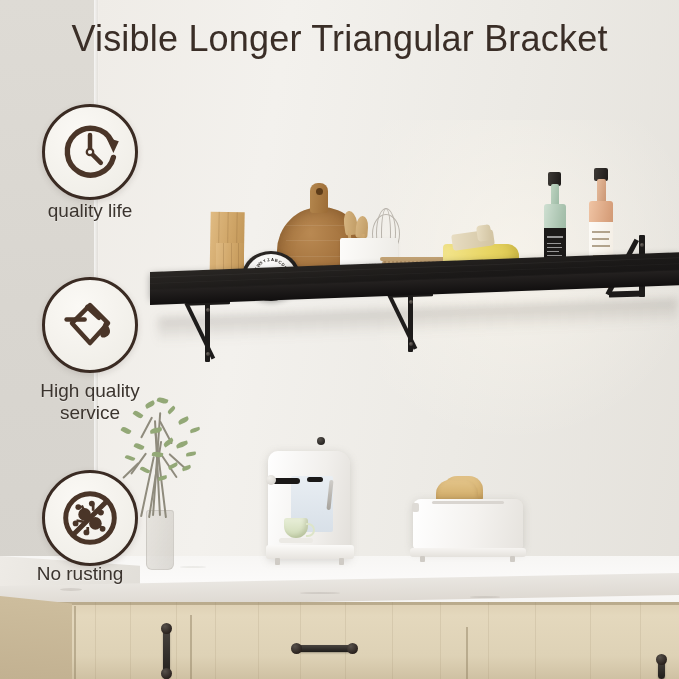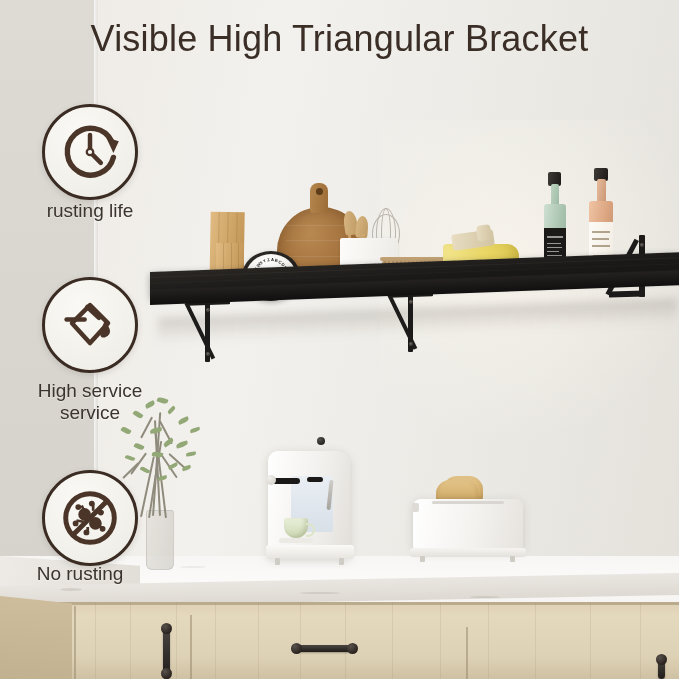--- a/index.html
+++ b/index.html
@@ -482,49 +482,49 @@
     <div class="shelf-wrap">
       <div class="shelf-top">
         <div class="shelf-grain" style="top:5px;"></div>
         <div class="shelf-grain" style="top:11px;opacity:.6;"></div>
         <div class="shelf-grain" style="top:17px;opacity:.4;"></div>
       </div>
       <div class="shelf-face"></div>
     </div>
   </div>
 
-  <div class="title">Visible High Triangular Bracket</div>
+  <div class="title">Visible Longer Triangular Bracket</div>
 
   <div class="badge" style="left:42px;top:104px;width:96px;height:96px;">
     <div class="badge-circle" style="left:0;top:0;width:90px;height:90px;">
       <svg class="badge-icon" viewBox="0 0 100 100">
         <path d="M74 38 A26 26 0 1 0 76 56" fill="none" stroke="#4a3528" stroke-width="6" stroke-linecap="round"></path>
         <path d="M68 34 L82 38 L76 51 Z" fill="#4a3528"></path>
         <line x1="50" y1="50" x2="50" y2="31" stroke="#4a3528" stroke-width="5" stroke-linecap="round"></line>
         <line x1="50" y1="50" x2="62" y2="62" stroke="#4a3528" stroke-width="5" stroke-linecap="round"></line>
         <circle cx="50" cy="50" r="3.6" fill="#fbf9f5" stroke="#4a3528" stroke-width="2.5"></circle>
       </svg>
     </div>
   </div>
   <div class="badge-label" style="left:5px;top:200px;">
-    <div>rusting life</div>
+    <div>quality life</div>
   </div>
 
   <div class="badge" style="left:42px;top:277px;width:96px;height:96px;">
     <div class="badge-circle" style="left:0;top:0;width:90px;height:90px;">
       <svg class="badge-icon" viewBox="0 0 100 100">
         <path d="M30 48 L50 28 L70 48 L50 70 Z" fill="none" stroke="#4a3528" stroke-width="5" stroke-linejoin="round"></path>
         <line x1="24" y1="44" x2="44" y2="44" stroke="#4a3528" stroke-width="5" stroke-linecap="round"></line>
         <path d="M47 30 L60 42" fill="none" stroke="#4a3528" stroke-width="5" stroke-linecap="round"></path>
         <path d="M66 46 C74 54 74 60 68 63 C63 66 60 62 62 56 Z" fill="#4a3528"></path>
       </svg>
     </div>
   </div>
   <div class="badge-label" style="left:5px;top:380px;">
-    <div>High service</div>
+    <div>High quality</div>
     <div>service</div>
   </div>
 
   <div class="badge" style="left:42px;top:470px;width:96px;height:96px;">
     <div class="badge-circle" style="left:0;top:0;width:90px;height:90px;">
       <svg class="badge-icon" viewBox="0 0 100 100">
         <g fill="#4a3528">
           <circle cx="44" cy="46" r="7"></circle>
             <circle cx="56" cy="56" r="7"></circle>
           <circle cx="37" cy="38" r="3.2"></circle>

